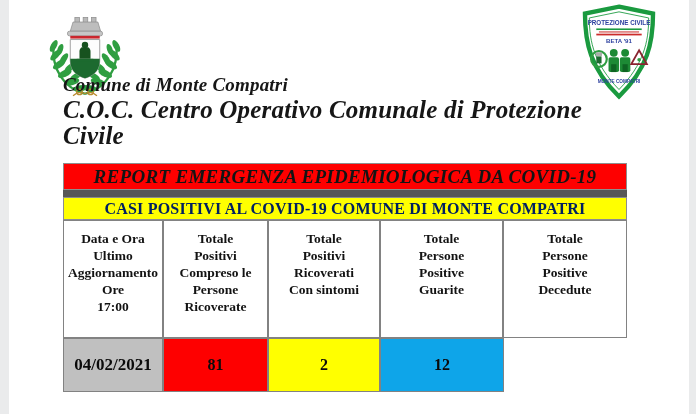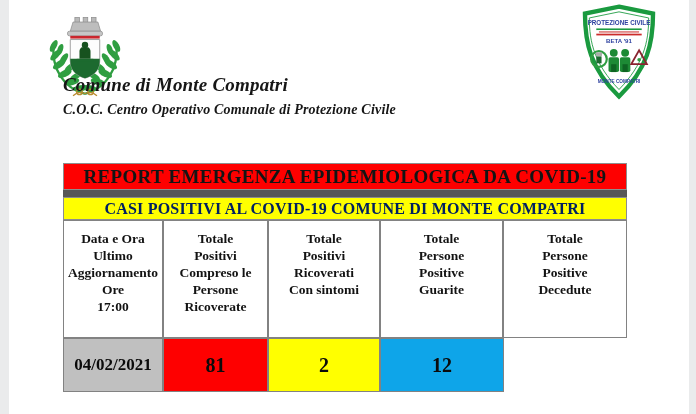--- a/index.html
+++ b/index.html
@@ -13,46 +13,46 @@
   .edge-strip.right { right:0; width:7px; }
 
   .logo-left  { position:absolute; left:37px; top:11px; }
   .logo-right { position:absolute; left:575px; top:4px; }
 
   .title-block {
     position:absolute; left:63px; top:72px; width:564px;
     font-weight:bold; font-style:italic; color:#161616;
   }
   .title-line1 { font-size:19px; line-height:25px; letter-spacing:0.2px; }
-  .title-line2 { font-size:14px; line-height:26px; letter-spacing:0.2px;font-style:italic; }
+  .title-line2 { font-size:25px; line-height:26px; letter-spacing:0.2px;font-style:italic; }
 
   .banner {
     position:absolute; left:63px; width:564px;
     display:flex; align-items:center; justify-content:center;
     font-weight:bold; border:1px solid #8d8d8d; text-align:center;
   }
-  .banner-report { top:163px; height:27px; font-size:19px; letter-spacing:0.3px; }
+  .banner-report { top:163px; height:27px; font-size:19px; letter-spacing:0.3px;font-style:italic; }
   .banner-separator { position:absolute; left:63px; top:190px; width:564px; height:7px; }
   .banner-casi { top:197px; height:23px; font-size:16px; letter-spacing:0.2px; }
 
   .report-table { position:absolute; left:63px; top:220px; width:612px; }
   .t-row { display:flex; }
   .t-cell { border:1px solid #828282; }
   .c0 { width:100px; } .c1 { width:105px; } .c2 { width:112px; } .c3 { width:123px; } .c4 { width:124px; }
   .header-cell {
     height:118px; background:#ffffff; padding-top:9px;
     text-align:center; font-weight:bold; font-size:13.5px; line-height:17px;
     color:#131313; white-space:pre-line;
   }
   .value-cell {
     height:54px; display:flex; align-items:center; justify-content:center;
     font-weight:bold; color:#0b0b0b;
   }
   .value-cell.date { font-size:17px; }
-  .value-cell.num  { font-size:20px; }
+  .value-cell.num  { font-size:16px; }
 </style>
 </head>
 <body>
 
 <div class="page">
   <div class="edge-strip left"></div>
   <div class="edge-strip right"></div>
 
   <svg class="logo-left" viewBox="0 0 100 100" width="96" height="92" aria-hidden="true">
     <g fill="#2f9e41">

